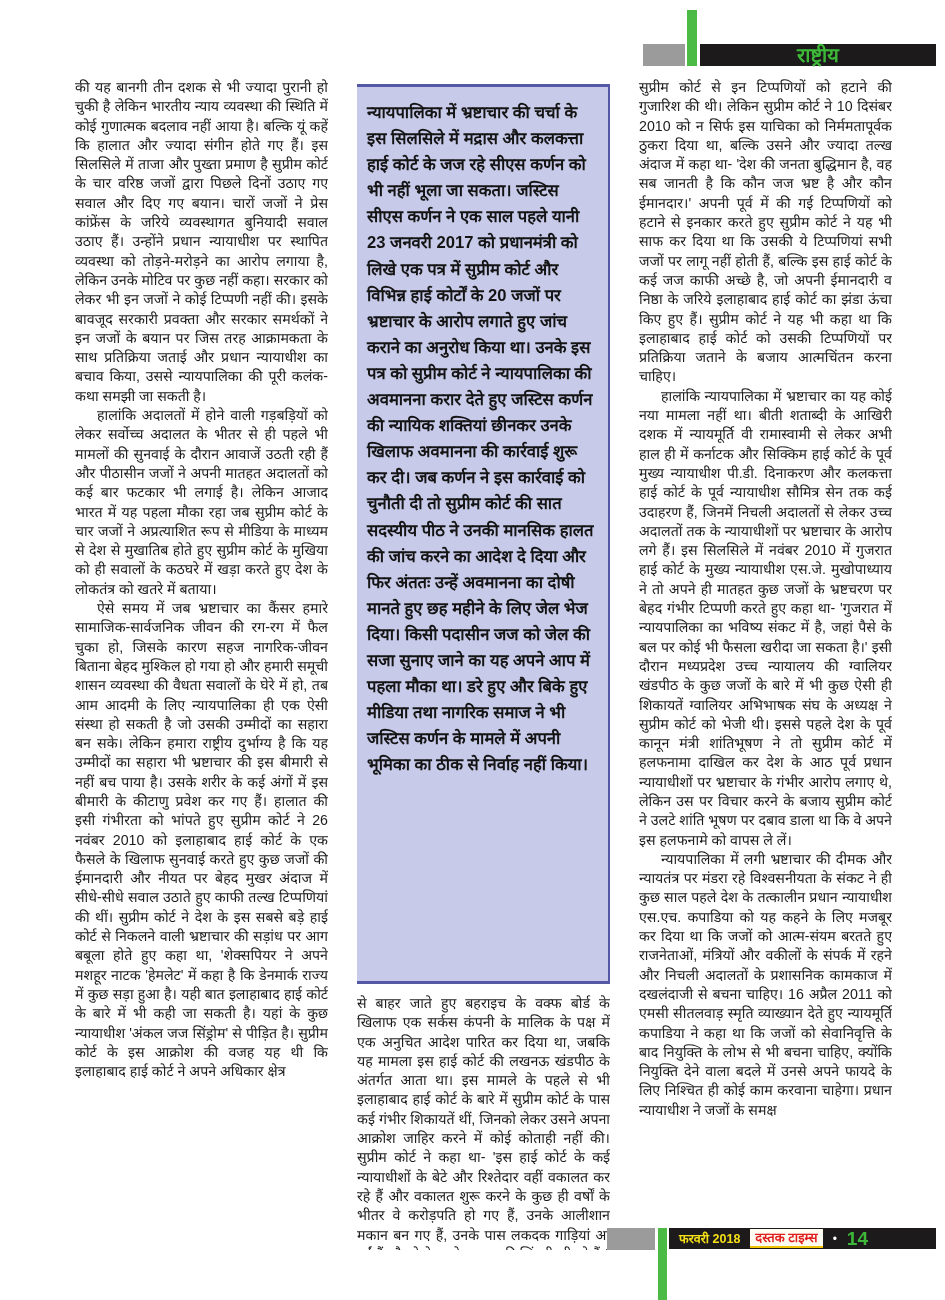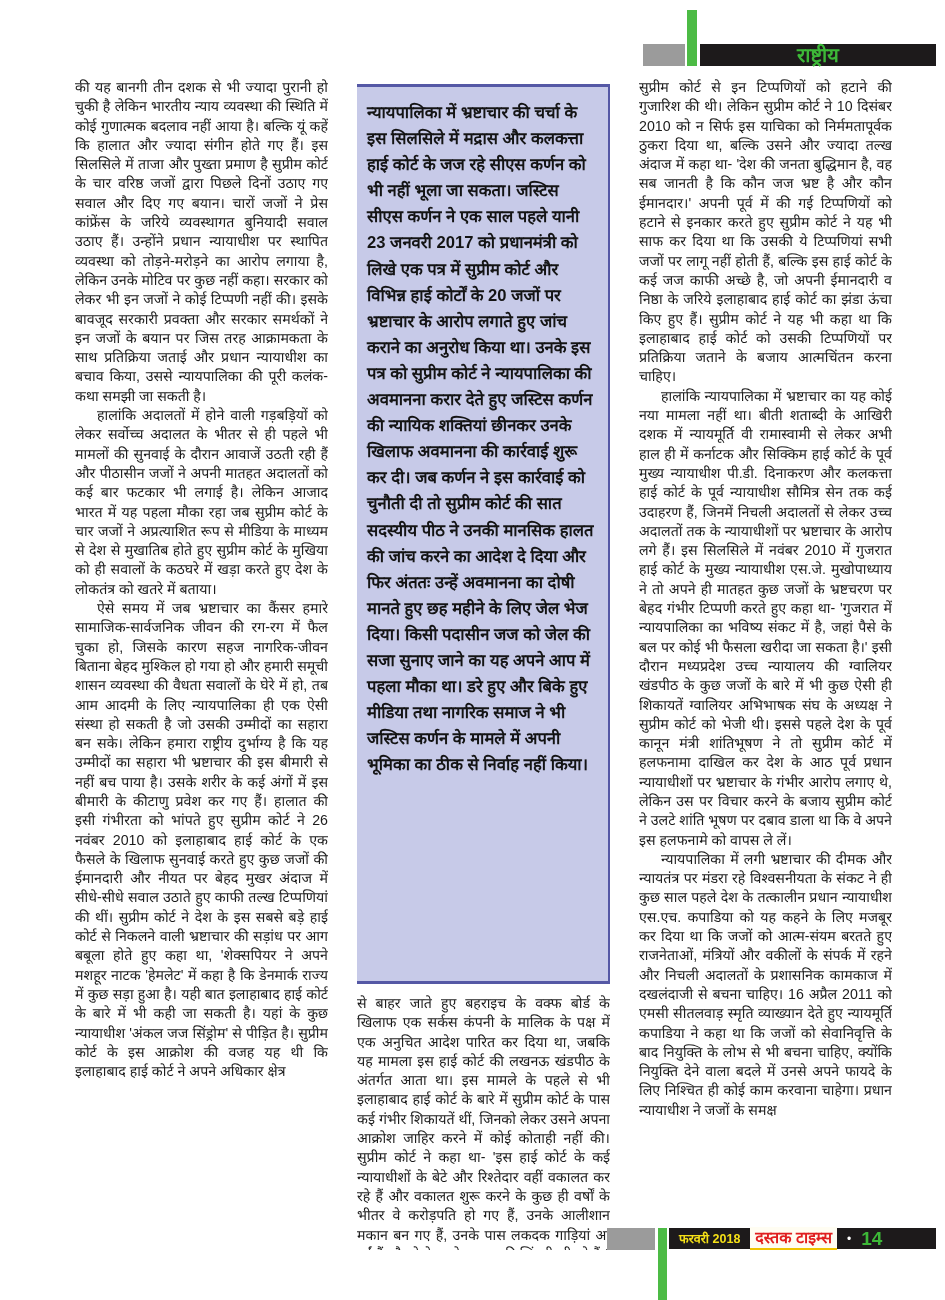--- a/index.html
+++ b/index.html
@@ -52,21 +52,21 @@
   .ftr-gray{position:absolute;left:607px;top:1228px;width:48px;height:22px;background:#9b9b9b;}
   .ftr-green{position:absolute;left:658px;top:1228px;width:9px;height:72px;background:#4cbb45;}
   .ftr-black{
     position:absolute;left:669px;top:1228px;width:267px;height:21px;
     background:#1d1a1b;display:flex;align-items:center;gap:10px;
     padding:0 10px;box-sizing:border-box;
   }
   .ftr-date{color:#f5e017;font-size:12.5px;font-weight:bold;white-space:nowrap;}
   .ftr-logo{
     background:#fffdf2;color:#e01f1f;
-    font-size:16px;font-weight:bold;white-space:nowrap;
+    font-size:13px;font-weight:bold;white-space:nowrap;
     padding:1px 5px;border-bottom:2px solid #f0c400;line-height:1.2;
   }
   .ftr-dot{color:#ffffff;font-size:12px;}
   .ftr-page{color:#3db838;font-size:19px;font-weight:bold;line-height:1;}
 </style>
 </head>
 <body>
 
 <div class="page">
 

